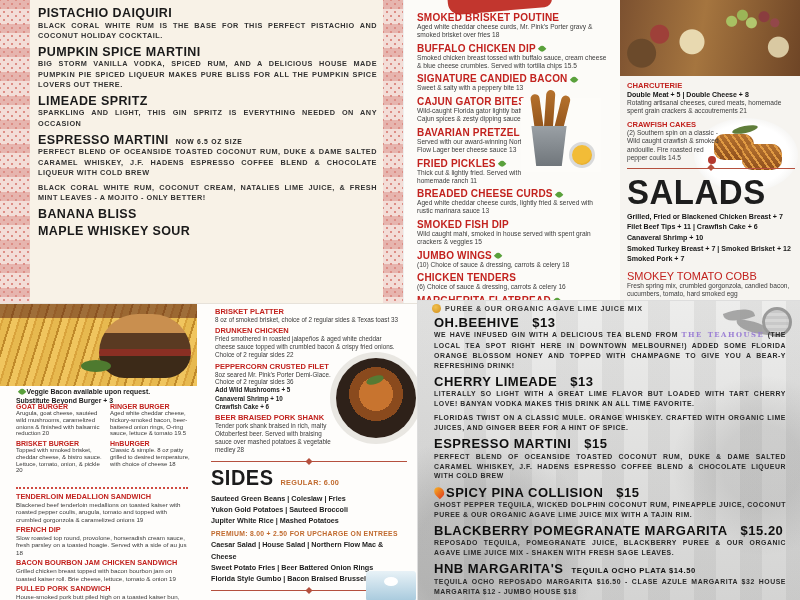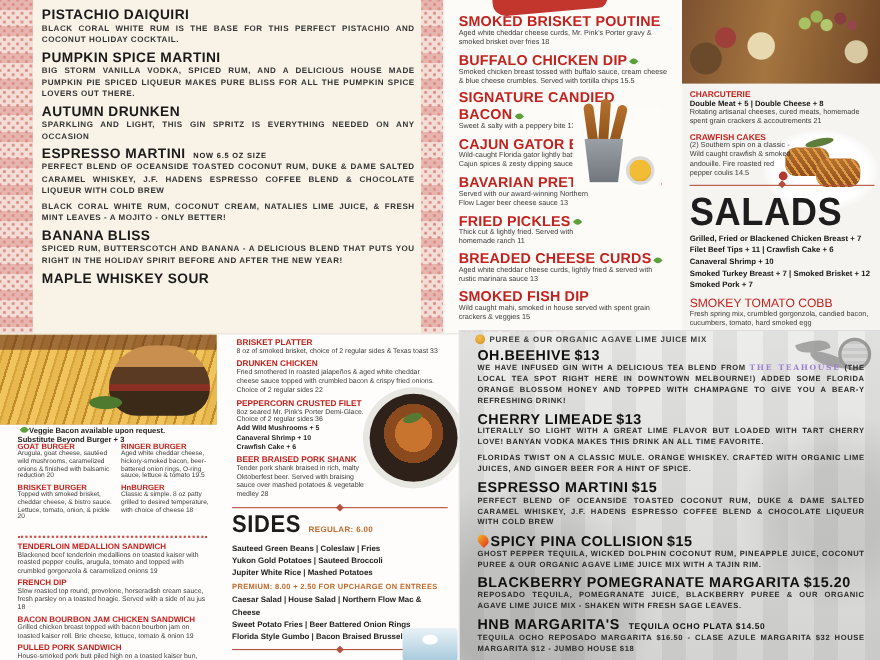--- a/index.html
+++ b/index.html
@@ -19,21 +19,21 @@
 .hitem{margin-bottom:4px}
 .hitem h3{font-size:12.5px;line-height:1.08;font-weight:800;color:#1a1a1a;letter-spacing:.4px}
 .hitem h3 .hnote{font-size:6.8px;font-weight:800;letter-spacing:.7px;margin-left:7px;color:#222}
 .hitem p{font-size:7.3px;font-weight:700;color:#333;letter-spacing:.5px;line-height:1.45;text-align:justify}
 
 
 #q-apps{left:403px;top:0;width:217px;height:303px;background:#fcfbf8;border-left:1px solid #eee}
 .red-banner{position:absolute;left:44px;top:-6px;width:104px;height:17px;background:#c2362e;transform:rotate(-5deg);border-radius:0 0 8px 12px}
 #q-apps .inner{position:absolute;left:13px;top:12px;width:192px}
 .aitem{margin-bottom:3.4px}
-.aitem h4{font-size:13px;font-weight:800;color:#c2221e;letter-spacing:.2px}
+.aitem h4{font-size:10px;font-weight:800;color:#c2221e;letter-spacing:.2px}
 .aitem p{font-size:6.6px;color:#3c3c3c;line-height:1.24}
 .aitem.narrow p{width:118px}
 .leaf{display:inline-block;width:5.5px;height:5.5px;background:#5aa13c;border-radius:0 70% 0 70%;transform:rotate(-45deg);margin-left:3px}
 .pretzel-photo{position:absolute;left:117px;top:98px;width:80px;height:74px;background:#fdfcf9}
 .bucket{position:absolute;left:8px;top:28px;width:40px;height:40px;background:linear-gradient(#9aa0a5,#70767b);clip-path:polygon(6% 0,94% 0,82% 100%,18% 100%)}
 .stick{position:absolute;width:9px;height:44px;background:linear-gradient(#b5712c,#8a4d18);border-radius:5px}
 .stick.s1{left:12px;top:-4px;transform:rotate(-8deg)}
 .stick.s2{left:24px;top:-8px;transform:rotate(4deg)}
 .stick.s3{left:36px;top:-3px;transform:rotate(14deg)}
 .dip{position:absolute;left:48px;top:44px;width:26px;height:26px;border-radius:50%;background:radial-gradient(circle at 45% 40%,#f2bc37 60%,#c88a14);border:3px solid #d9dadb}
@@ -115,21 +115,21 @@
 .partial-line{position:absolute;left:14px;top:3px;display:flex;align-items:center;gap:4px;font-size:7.2px;font-weight:800;color:#3a3a3a;letter-spacing:.7px}
 .lime-dot{width:9px;height:9px;border-radius:50%;background:radial-gradient(circle at 40% 35%,#f2c14e,#cf8c1a)}
 .botanical{position:absolute;right:0;top:0;width:82px;height:48px;opacity:.75}
 .bleaf{position:absolute;background:#8f8f8f;border-radius:0 80% 0 80%}
 .bleaf.b1{left:6px;top:8px;width:30px;height:12px;transform:rotate(-18deg)}
 .bleaf.b2{left:18px;top:20px;width:34px;height:12px;transform:rotate(8deg)}
 .bcoin{position:absolute;right:8px;top:6px;width:30px;height:30px;border-radius:50%;border:3px solid #7f7f7f;background:repeating-linear-gradient(0deg,#cfcfcf 0 3px,#bdbdbd 3px 6px)}
 .citems{position:absolute;left:16px;top:15px;width:352px}
 .citem{margin-bottom:4.5px}
 .citem h3{font-size:13px;font-weight:800;color:#0f0f0f;letter-spacing:.5px;line-height:1.1}
-.citem h3 .price{margin-left:3px}
+.citem h3 .price{margin-left:13px}
 .citem h3 .mnote{font-size:7.6px;letter-spacing:.6px;margin-left:8px;font-weight:800}
 .citem p{font-size:6.9px;font-weight:700;color:#2a2a2a;letter-spacing:.55px;line-height:1.42;text-align:justify}
 .brand{color:#9b7fd4;font-family:"DejaVu Serif",serif;font-weight:700;letter-spacing:1.5px}
 .flame{display:inline-block;width:9px;height:11px;margin-right:3px;background:linear-gradient(#f5a623,#e04a1f);border-radius:50% 50% 50% 0;transform:rotate(-45deg) translateY(1px)}
 </style>
 </head>
 <body>
 
 <div class="q" id="q-holiday">
   <div class="knit l"></div>
@@ -137,33 +137,32 @@
   <div class="inner">
     <div class="hitem">
         <h3>PISTACHIO DAIQUIRI</h3>
         <p>BLACK CORAL WHITE RUM IS THE BASE FOR THIS PERFECT PISTACHIO AND COCONUT HOLIDAY COCKTAIL.</p>
       </div>
     <div class="hitem">
         <h3>PUMPKIN SPICE MARTINI</h3>
         <p>BIG STORM VANILLA VODKA, SPICED RUM, AND A DELICIOUS HOUSE MADE PUMPKIN PIE SPICED LIQUEUR MAKES PURE BLISS FOR ALL THE PUMPKIN SPICE LOVERS OUT THERE.</p>
       </div>
     <div class="hitem">
-        <h3>AUTUMN DRUNKEN</h3>
+        <h3>LIMEADE SPRITZ</h3>
         <p>SPARKLING AND LIGHT, THIS GIN SPRITZ IS EVERYTHING NEEDED ON ANY OCCASION</p>
       </div>
     <div class="hitem">
         <h3><span>ESPRESSO MARTINI</span><span class="hnote">NOW 6.5 OZ SIZE</span></h3>
         <p>PERFECT BLEND OF OCEANSIDE TOASTED COCONUT RUM, DUKE &amp; DAME SALTED CARAMEL WHISKEY, J.F. HADENS ESPRESSO COFFEE BLEND &amp; CHOCOLATE LIQUEUR WITH COLD BREW</p>
       </div>
     <div class="hitem">
         <p>BLACK CORAL WHITE RUM, COCONUT CREAM, NATALIES LIME JUICE, &amp; FRESH MINT LEAVES - A MOJITO - ONLY BETTER!</p>
       </div>
     <div class="hitem">
         <h3>BANANA BLISS</h3>
-        <p>SPICED RUM, BUTTERSCOTCH AND BANANA - A DELICIOUS BLEND THAT PUTS YOU RIGHT IN THE HOLIDAY SPIRIT BEFORE AND AFTER THE NEW YEAR!</p>
       </div>
     <div class="hitem">
         <h3>MAPLE WHISKEY SOUR</h3>
       </div>
 
   </div>
 </div>
 
 <div class="q" id="q-apps">
   <div class="red-banner"></div>

